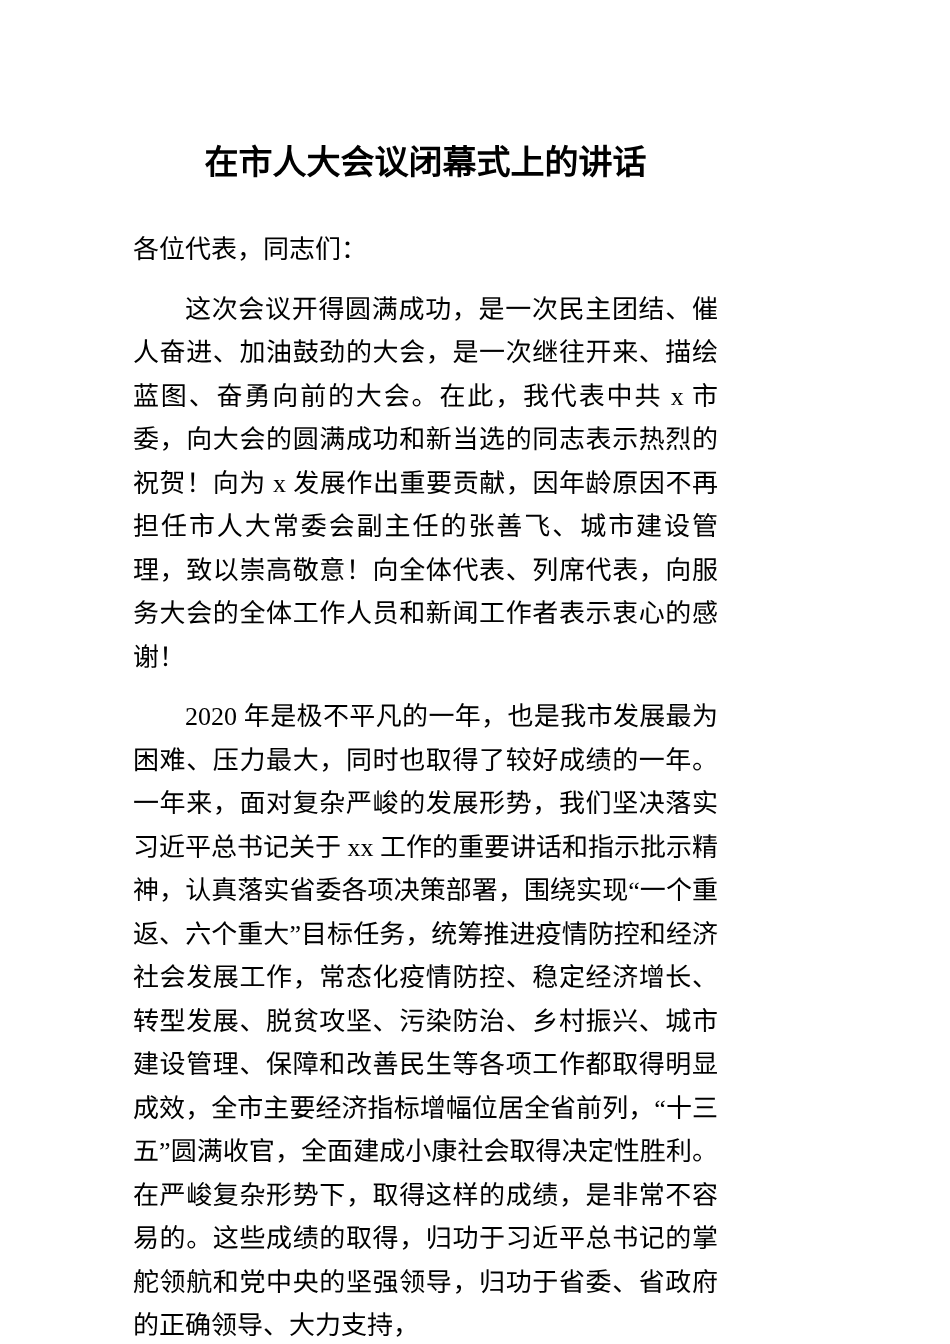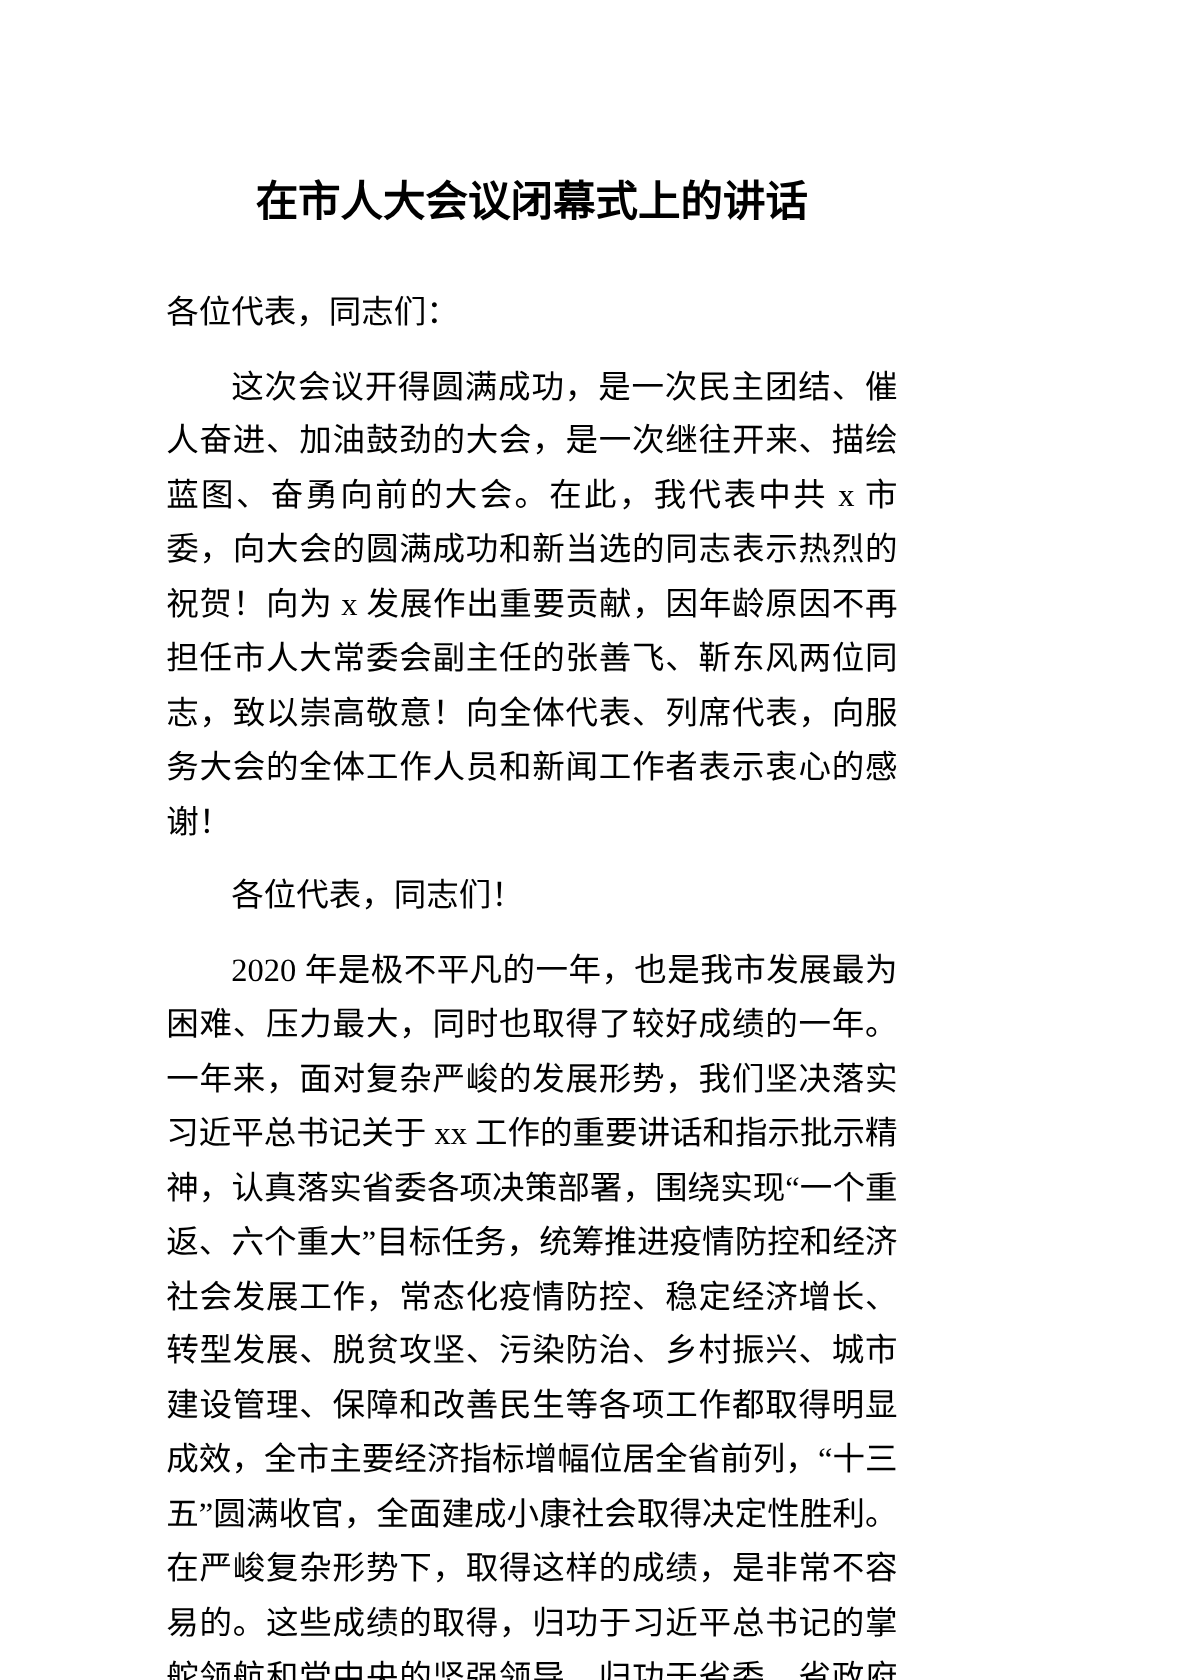--- a/index.html
+++ b/index.html
@@ -39,17 +39,16 @@
     text-indent: 2em;
   }
 </style>
 </head>
 <body>
 
 <div class="page">
   <h1 class="doc-title">在市人大会议闭幕式上的讲话</h1>
   <div class="doc-body">
       <p class="">各位代表，同志们：</p>
-      <p class="indent">这次会议开得圆满成功，是一次民主团结、催人奋进、加油鼓劲的大会，是一次继往开来、描绘蓝图、奋勇向前的大会。在此，我代表中共 x 市委，向大会的圆满成功和新当选的同志表示热烈的祝贺！向为 x 发展作出重要贡献，因年龄原因不再担任市人大常委会副主任的张善飞、靳东风两位同志，致以崇高敬意！向全体代表、列席代表，向服务大会的全体工作人员和新闻工作者表示衷心的感谢！</p>
-      <p class="indent">各位代表，同志们！</p>
+      <p class="indent">这次会议开得圆满成功，是一次民主团结、催人奋进、加油鼓劲的大会，是一次继往开来、描绘蓝图、奋勇向前的大会。在此，我代表中共 x 市委，向大会的圆满成功和新当选的同志表示热烈的祝贺！向为 x 发展作出重要贡献，因年龄原因不再担任市人大常委会副主任的张善飞、城市建设管理，致以崇高敬意！向全体代表、列席代表，向服务大会的全体工作人员和新闻工作者表示衷心的感谢！</p>
       <p class="indent">2020 年是极不平凡的一年，也是我市发展最为困难、压力最大，同时也取得了较好成绩的一年。一年来，面对复杂严峻的发展形势，我们坚决落实习近平总书记关于 xx 工作的重要讲话和指示批示精神，认真落实省委各项决策部署，围绕实现“一个重返、六个重大”目标任务，统筹推进疫情防控和经济社会发展工作，常态化疫情防控、稳定经济增长、转型发展、脱贫攻坚、污染防治、乡村振兴、城市建设管理、保障和改善民生等各项工作都取得明显成效，全市主要经济指标增幅位居全省前列，“十三五”圆满收官，全面建成小康社会取得决定性胜利。在严峻复杂形势下，取得这样的成绩，是非常不容易的。这些成绩的取得，归功于习近平总书记的掌舵领航和党中央的坚强领导，归功于省委、省政府的正确领导、大力支持，</p>
     </div>
 </div>
 
 </body></html>

